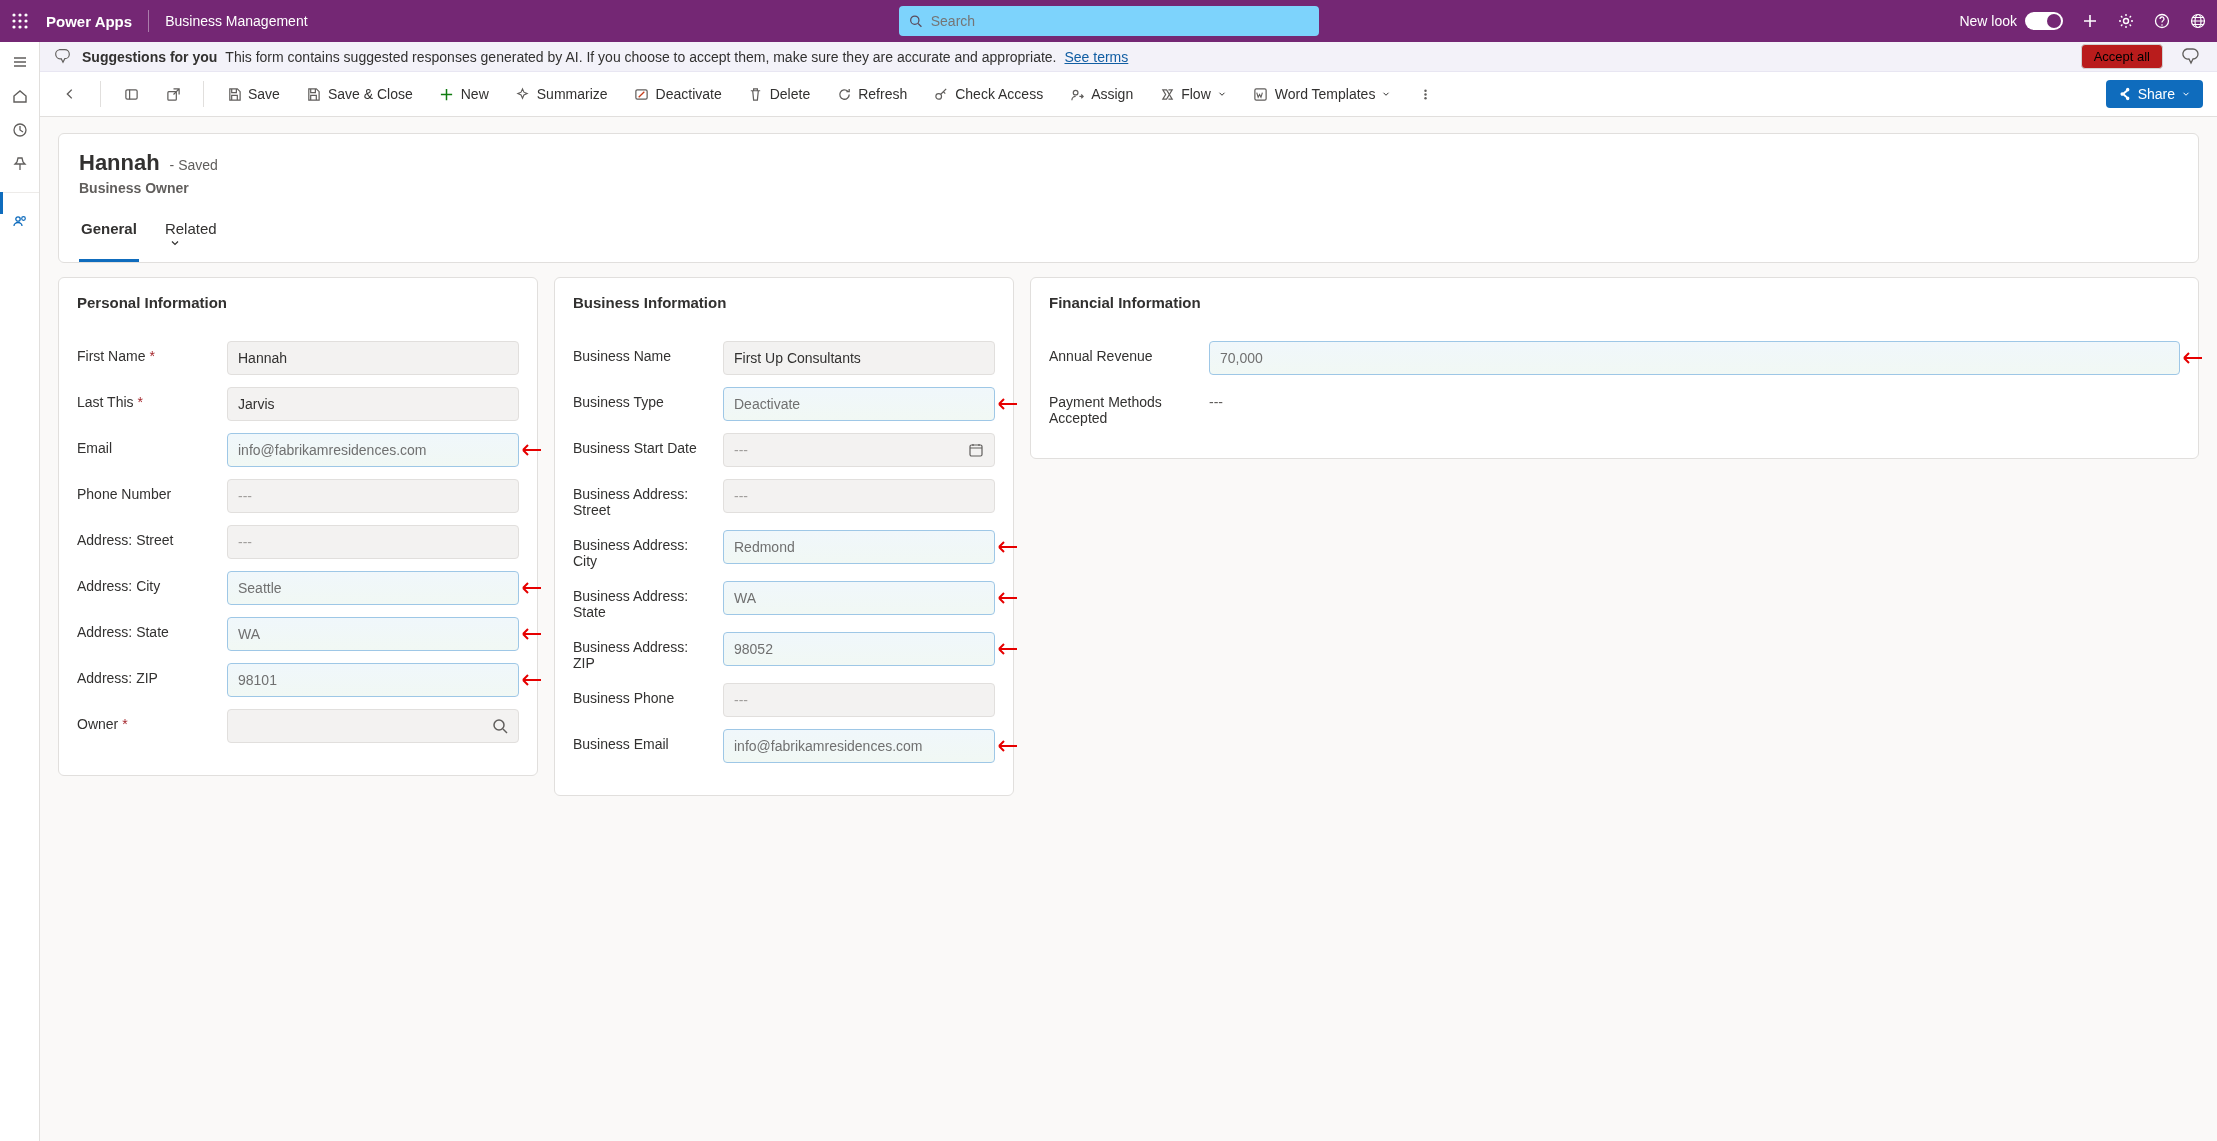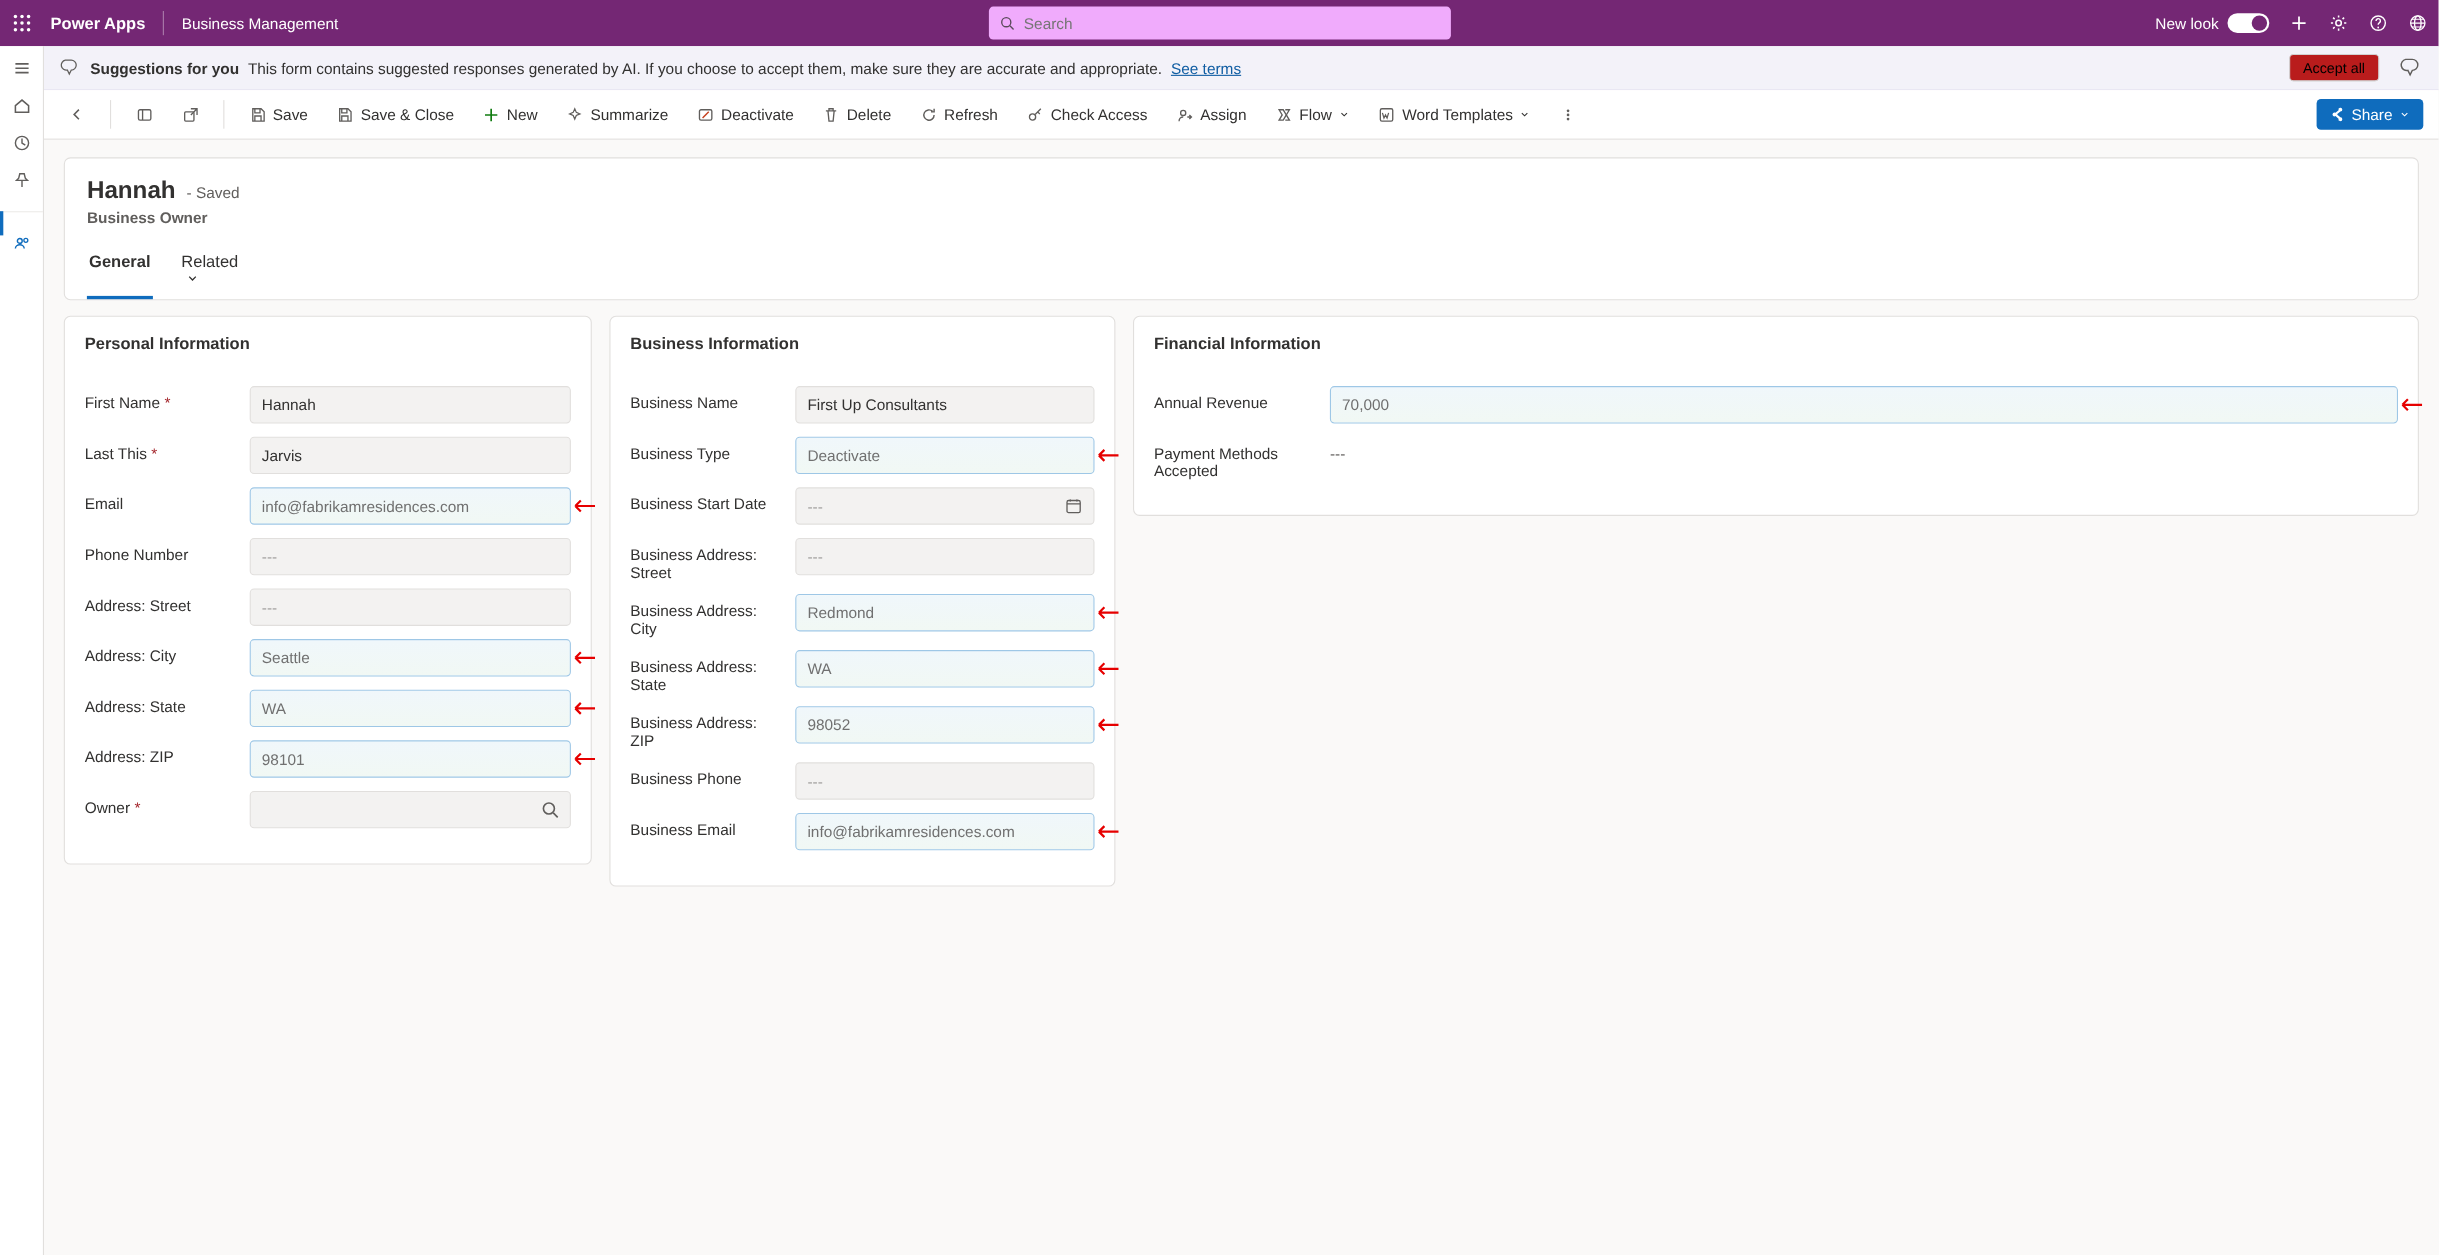--- a/index.html
+++ b/index.html
@@ -19,21 +19,21 @@
     padding: 0 10px;
     gap: 16px;
   }
   .topbar .waffle { width: 20px; height: 20px; color:#fff; display:flex; align-items:center; justify-content:center; font-size:16px; }
   .topbar .appname { font-weight: 600; font-size: 15px; }
   .topbar .divider { width:1px; height:22px; background:rgba(255,255,255,.4); }
   .topbar .envname { font-size: 14px; }
   .topbar .search-wrap { flex:1; display:flex; justify-content:center; }
   .topbar .search {
     width: 420px; max-width: 420px;
-    background: #f0abfc;
+    background: #7dd3fc;
     border-radius: 4px;
     height: 30px;
     display:flex; align-items:center;
     padding: 0 10px;
     color:#5a4a5a;
     gap:8px;
   }
   .topbar .search input {
     border:none; background:transparent; outline:none;
     font-size:14px; width:100%;
@@ -64,21 +64,21 @@
   .leftrail .ricon { width:20px; height:20px; color:#605e5c; display:flex;align-items:center;justify-content:center; }
   .leftrail .group-sep { width:100%; height:1px; background:#edebe9; margin:4px 0; }
   .leftrail .active-marker {
     position:absolute; left:0; top:150px; width:3px; height:22px; background:#0f6cbd;
   }
 
   .main { flex:1; display:flex; flex-direction:column; min-width:0; position:relative; }
 
   
   .suggestbar {
-    height:40px;
+    height:30px;
     background:#f3f2f9;
     border-bottom:1px solid #e8e6f2;
     display:flex; align-items:center;
     padding: 0 14px;
     gap:8px;
     font-size:14px;
   }
   .suggestbar .copilot-icon { width:20px; height:20px; color:#605e5c; }
   .suggestbar b { font-weight:600; }
   .suggestbar a { color:#115ea3; text-decoration:underline; cursor:pointer; }

